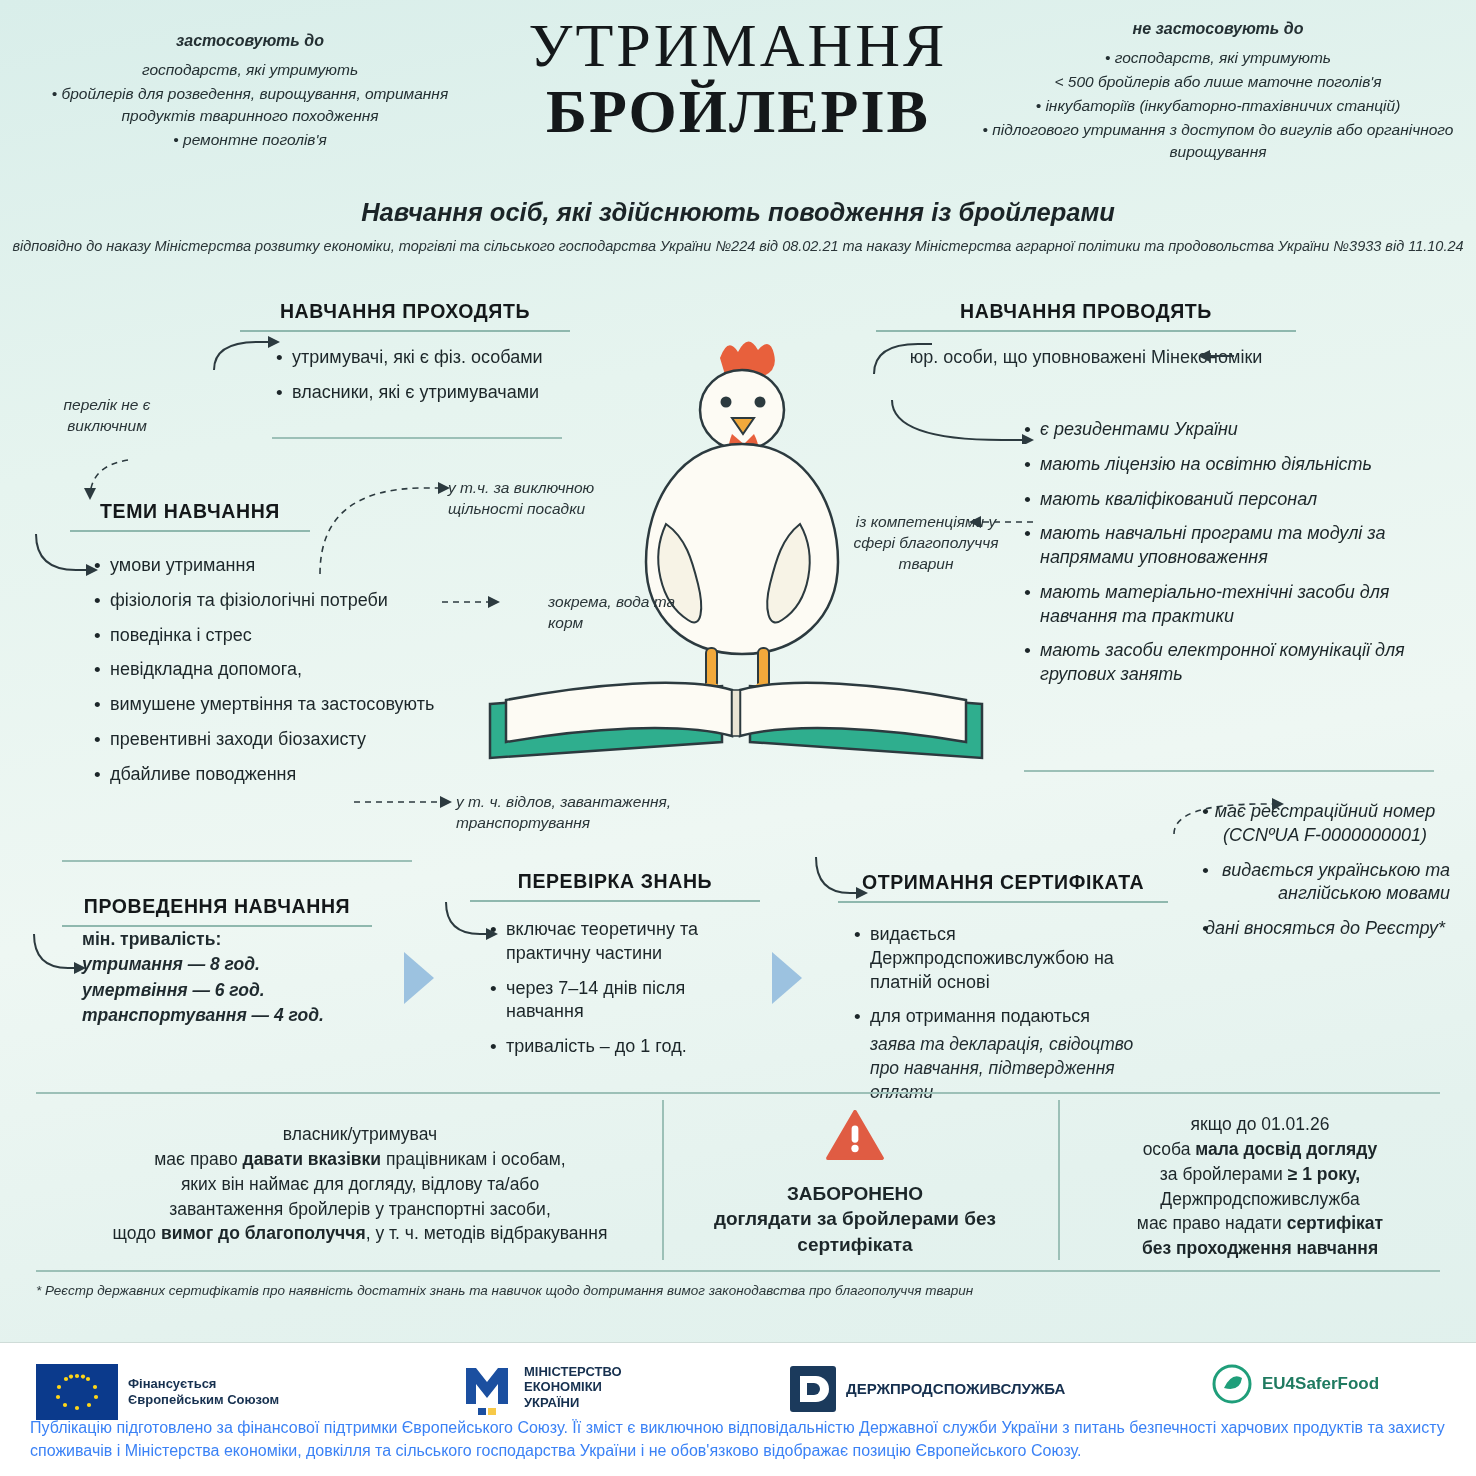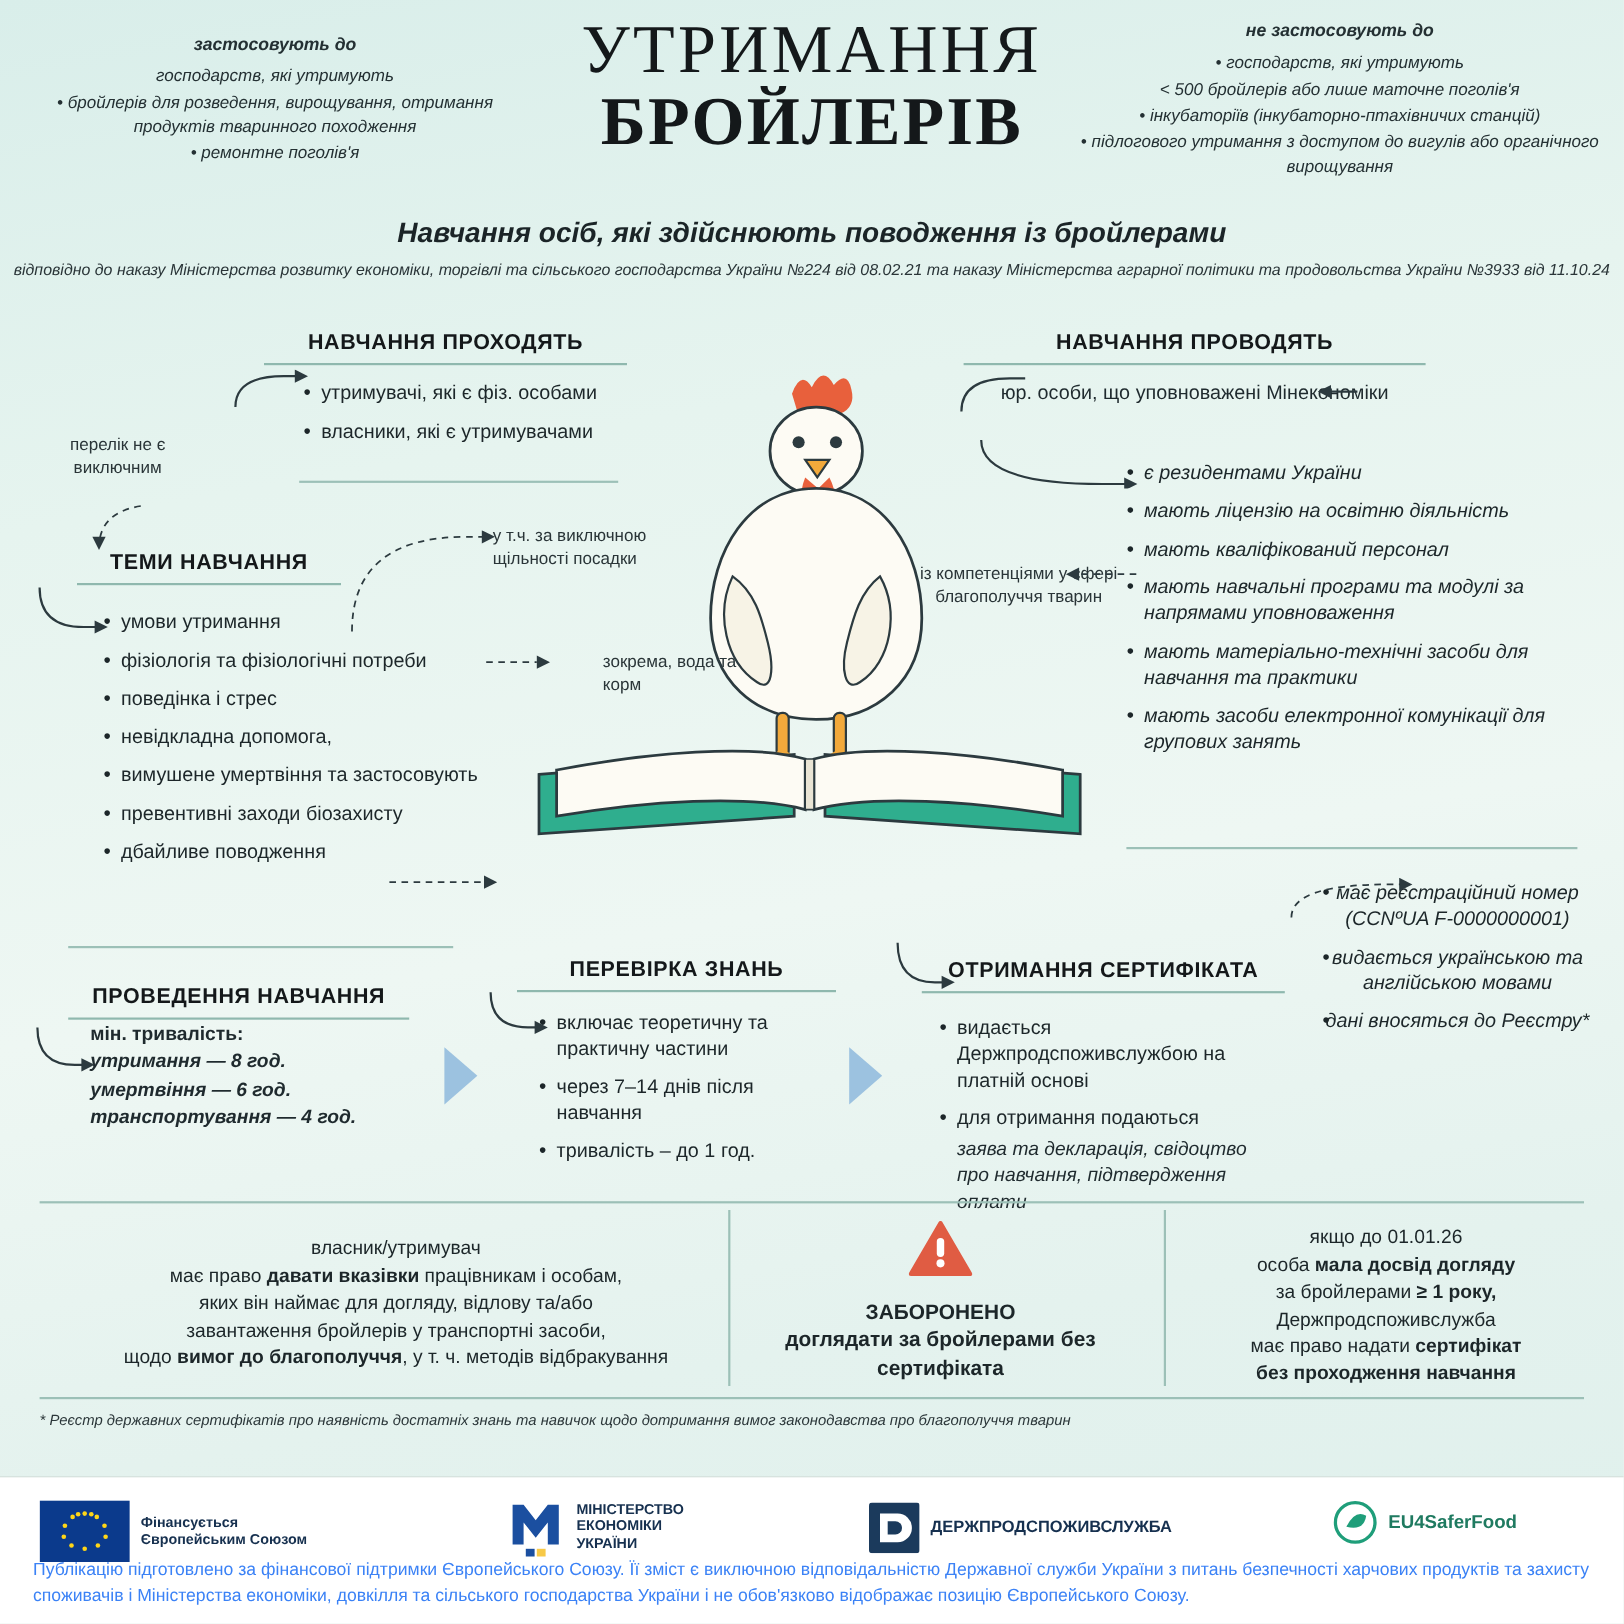--- a/index.html
+++ b/index.html
@@ -107,20 +107,21 @@
     position: absolute;
     left: 2px;
     top: -1px;
     font-size: 19px;
     color: #1c2629;
   }
   ul.bul.it li { font-style: italic; }
 
   .dashed-note {
     position: absolute;
+    font-style: italic;
     font-size: 15.5px;
     line-height: 1.34;
     color: #2a3538;
   }
 
   
   #b-prohodyat { position: absolute; top: 300px; left: 240px; width: 360px; }
   #b-provodyat { position: absolute; top: 300px; left: 876px; width: 420px; }
   #b-temy      { position: absolute; top: 500px; left: 70px;  width: 400px; }
   #b-reqs      { position: absolute; top: 418px; left: 1022px; width: 418px; }
@@ -341,20 +342,21 @@
     <path d="M10 92 q0 -86 104 -86 l22 0" stroke="#2c3a3f" stroke-width="1.6" fill="none" stroke-dasharray="6 5"></path>
     <path d="M128 0 l12 6 l-12 6 z" fill="#2c3a3f"></path>
   </svg>
 
   <div class="dashed-note" style="top:592px;left:500px;width:140px;margin-left:48px;">зокрема, вода та корм</div>
   <svg class="connector" style="top:594px;left:440px;width:70px;height:16px;" viewBox="0 0 70 16">
     <path d="M2 8 l46 0" stroke="#2c3a3f" stroke-width="1.6" fill="none" stroke-dasharray="6 5"></path>
     <path d="M48 2 l12 6 l-12 6 z" fill="#2c3a3f"></path>
   </svg>
 
+  <div class="dashed-note" style="top:792px;left:456px;width:300px;">у т. ч. відлов, завантаження, транспортування</div>
   <svg class="connector" style="top:794px;left:352px;width:110px;height:16px;" viewBox="0 0 110 16">
     <path d="M2 8 l86 0" stroke="#2c3a3f" stroke-width="1.6" fill="none" stroke-dasharray="6 5"></path>
     <path d="M88 2 l12 6 l-12 6 z" fill="#2c3a3f"></path>
   </svg>
 
   <div class="hline" style="top:437px;left:272px;width:290px;"></div>
   <div class="hline" style="top:770px;left:1024px;width:410px;"></div>
   <div class="hline" style="top:860px;left:62px;width:350px;"></div>
 
   <div id="b-provedenn">
@@ -397,21 +399,21 @@
     <div style="margin-left:32px;width:290px;font-style:italic;font-size:17.5px;line-height:1.36;">заява та декларація, свідоцтво про навчання, підтвердження оплати</div>
   </div>
   <svg class="connector" style="top:853px;left:812px;width:60px;height:48px;" viewBox="0 0 60 48">
     <path d="M4 4 q0 36 34 36 l14 0" fill="none" stroke="#2c3a3f" stroke-width="2"></path>
     <path d="M44 34 l12 6 l-12 6 z" fill="#2c3a3f"></path>
   </svg>
 
   <div id="b-sertright">
     <ul class="bul it" style="text-align:center;">
       <li style="padding-left:0;text-align:center;">має реєстраційний номер (CCNºUA F-0000000001)</li>
-      <li style="padding-left:0;text-align:center;">видається українською та англійською мовами</li>
+      <li style="padding-left:0;text-align:right;">видається українською та англійською мовами</li>
       <li style="padding-left:0;text-align:center;">дані вносяться до Реєстру*</li>
     </ul>
   </div>
   <svg class="connector" style="top:798px;left:1172px;width:120px;height:40px;" viewBox="0 0 120 40">
     <path d="M2 36 q0 -30 88 -30 l18 0" stroke="#2c3a3f" stroke-width="1.6" fill="none" stroke-dasharray="6 5"></path>
     <path d="M100 0 l12 6 l-12 6 z" fill="#2c3a3f"></path>
   </svg>
 
   <div class="hline" style="top:1092px;left:36px;width:1404px;"></div>
   <div class="vline" style="top:1100px;left:662px;height:160px;"></div>

